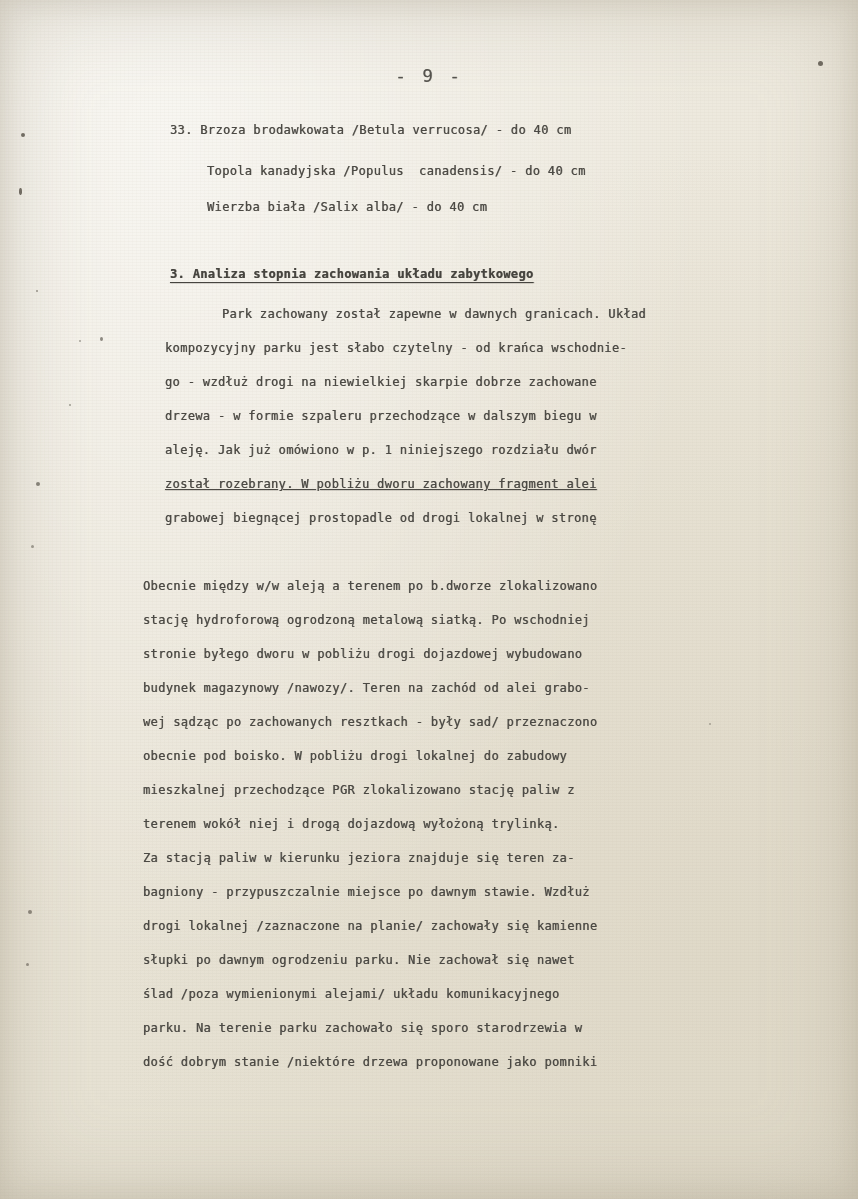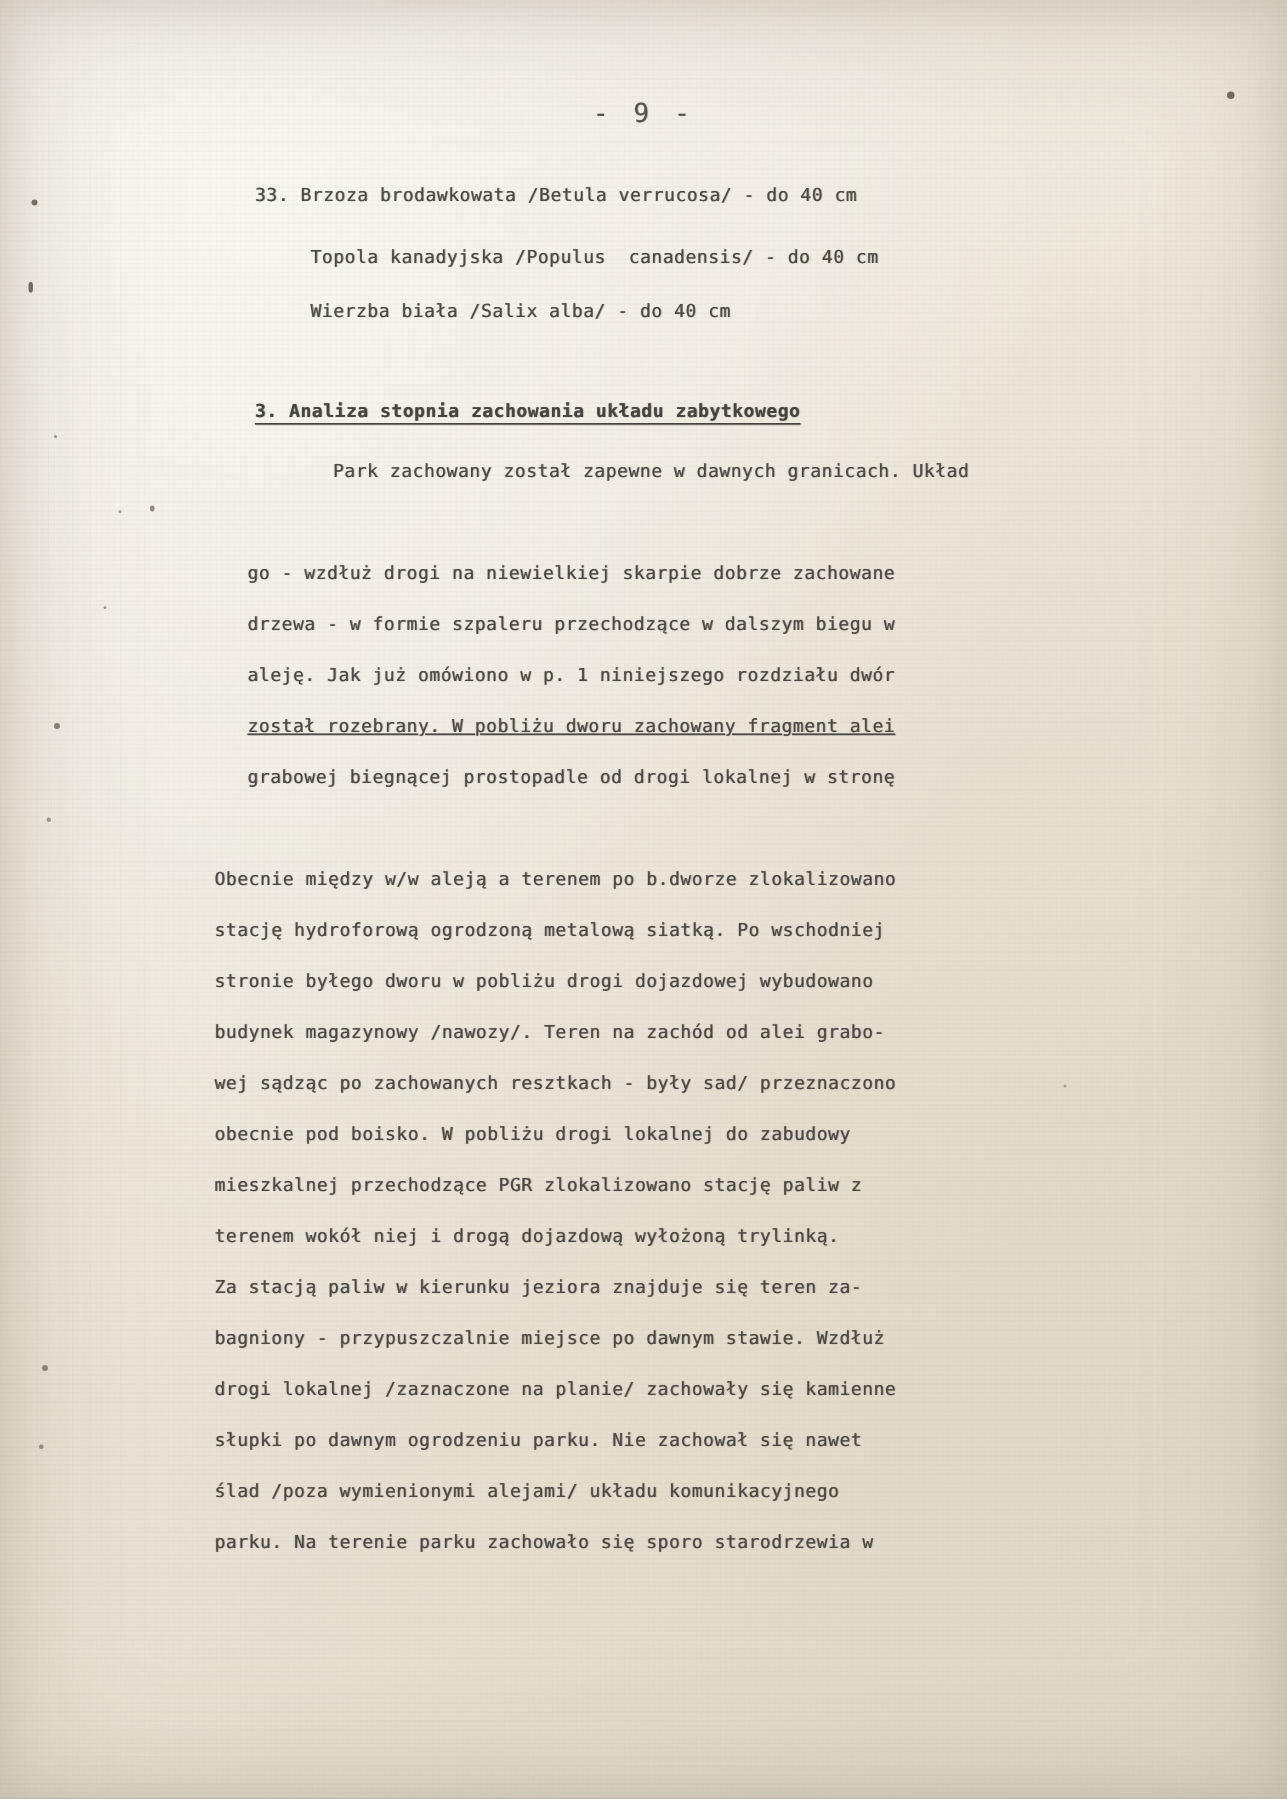--- a/index.html
+++ b/index.html
@@ -107,36 +107,38 @@
 
     <div class="pageno">- 9 -</div>
 
     <div class="line" style="left:170px; top:121px;">33. Brzoza brodawkowata /Betula verrucosa/ - do 40 cm</div>
     <div class="line" style="left:207px; top:162px;">Topola kanadyjska /Populus  canadensis/ - do 40 cm</div>
     <div class="line" style="left:207px; top:198px;">Wierzba biała /Salix alba/ - do 40 cm</div>
 
     <div class="line heading" style="left:170px; top:265px;">3. Analiza stopnia zachowania układu zabytkowego</div>
 
     <div class="line" style="left:222px; top:305px;">Park zachowany został zapewne w dawnych granicach. Układ</div>
+    <div class="line" style="left:165px; top:339px;">kompozycyjny parku jest słabo czytelny - od krańca wschodnie-</div>
     <div class="line" style="left:165px; top:373px;">go - wzdłuż drogi na niewielkiej skarpie dobrze zachowane</div>
     <div class="line" style="left:165px; top:407px;">drzewa - w formie szpaleru przechodzące w dalszym biegu w</div>
     <div class="line" style="left:165px; top:441px;">aleję. Jak już omówiono w p. 1 niniejszego rozdziału dwór</div>
     <div class="line" style="left:165px; top:475px;text-decoration:underline;">został rozebrany. W pobliżu dworu zachowany fragment alei</div>
     <div class="line" style="left:165px; top:509px;">grabowej biegnącej prostopadle od drogi lokalnej w stronę</div>
     <div class="line" style="left:143px; top:577px;">Obecnie między w/w aleją a terenem po b.dworze zlokalizowano</div>
     <div class="line" style="left:143px; top:611px;">stację hydroforową ogrodzoną metalową siatką. Po wschodniej</div>
     <div class="line" style="left:143px; top:645px;">stronie byłego dworu w pobliżu drogi dojazdowej wybudowano</div>
     <div class="line" style="left:143px; top:679px;">budynek magazynowy /nawozy/. Teren na zachód od alei grabo-</div>
     <div class="line" style="left:143px; top:713px;">wej sądząc po zachowanych resztkach - były sad/ przeznaczono</div>
     <div class="line" style="left:143px; top:747px;">obecnie pod boisko. W pobliżu drogi lokalnej do zabudowy</div>
     <div class="line" style="left:143px; top:781px;">mieszkalnej przechodzące PGR zlokalizowano stację paliw z</div>
     <div class="line" style="left:143px; top:815px;">terenem wokół niej i drogą dojazdową wyłożoną trylinką.</div>
     <div class="line" style="left:143px; top:849px;">Za stacją paliw w kierunku jeziora znajduje się teren za-</div>
     <div class="line" style="left:143px; top:883px;">bagniony - przypuszczalnie miejsce po dawnym stawie. Wzdłuż</div>
     <div class="line" style="left:143px; top:951px;">słupki po dawnym ogrodzeniu parku. Nie zachował się nawet</div>
     <div class="line" style="left:143px; top:917px;">drogi lokalnej /zaznaczone na planie/ zachowały się kamienne</div>
     <div class="line" style="left:143px; top:985px;">ślad /poza wymienionymi alejami/ układu komunikacyjnego</div>
     <div class="line" style="left:143px; top:1019px;">parku. Na terenie parku zachowało się sporo starodrzewia w</div>
+    <div class="line" style="left:143px; top:1053px;">dość dobrym stanie /niektóre drzewa proponowane jako pomniki</div>
 
   </div>
 
   <div id="vignette"></div>
 </div>
 
 </body></html>

